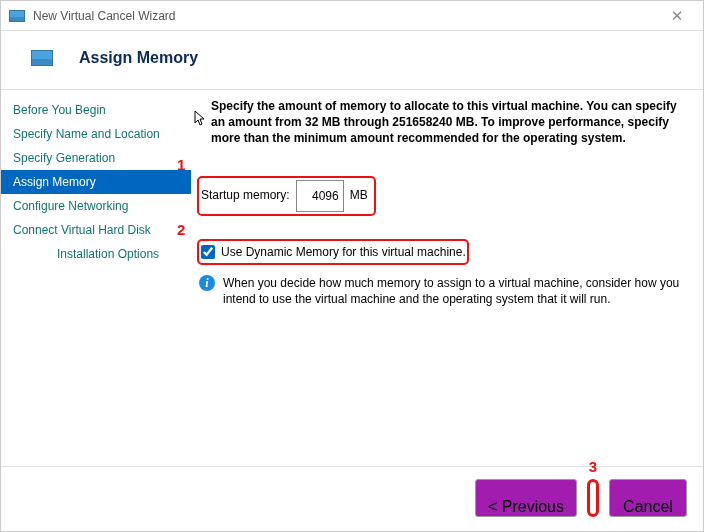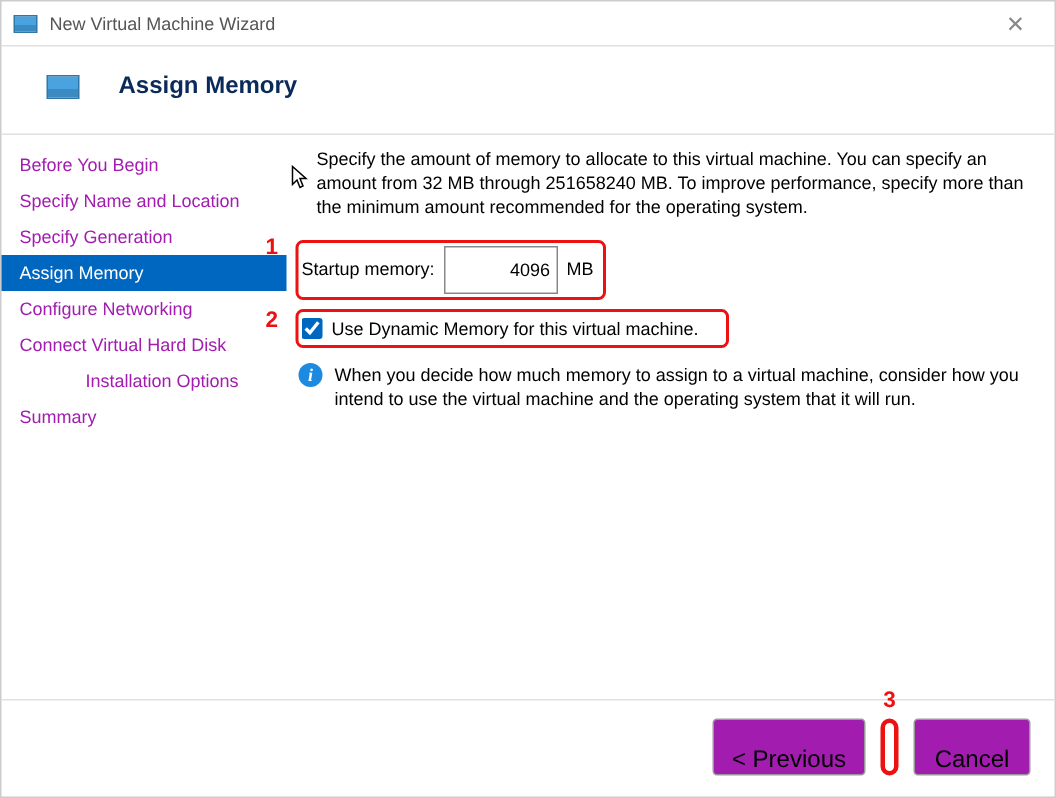--- a/index.html
+++ b/index.html
@@ -59,66 +59,67 @@
   border-top: 1px solid #e0e0e0;
   display: flex;
 }
 .sidebar {
   width: 190px;
   padding: 8px 0;
 }
 .sidebar .step {
   padding: 5px 12px;
   font-size: 12px;
-  color: #a21caf;
+  color: #0f766e;
   cursor: default;
 }
 .sidebar .step.sub {
   padding-left: 56px;
 }
 .sidebar .step.selected {
   background: #0067c0;
   color: #fff;
 }
 .content {
   flex: 1;
   padding: 8px 18px 8px 6px;
   font-size: 12px;
   line-height: 1.35;
   position: relative;
 }
 .content .intro {
   position: relative;
   padding-left: 14px;
+  font-weight: bold;
 }
 .cursor-svg {
   position: absolute;
   left: -4px; top: 12px;
   width: 14px; height: 18px;
 }
 .mem-row {
   display: flex;
   align-items: center;
   gap: 6px;
-  margin-top: 11px;
+  margin-top: 27px;
   padding: 2px 6px 2px 2px;
 }
 .mem-row input[type=text] {
-  width: 76px;
+  width: 48px;
   text-align: right;
   font-size: 12px;
   padding: 8px 4px;
   border: 1px solid #888;
 }
 .dyn-row {
   display: flex;
   align-items: center;
   gap: 6px;
-  margin-top: 6px;
-  padding: 3px 18px 3px 2px;
+  margin-top: 23px;
+  padding: 3px 1px 3px 2px;
 }
 .dyn-row input[type=checkbox] {
   width: 14px; height: 14px;
   accent-color: #0067c0;
 }
 .box-red {
   border: 2.5px solid #e11;
   border-radius: 5px;
   display: inline-flex;
 }
@@ -184,39 +185,38 @@
   font-size: 15px;
 }
 </style>
 </head>
 <body>
 
 <div class="window">
 
   <div class="titlebar">
     <div class="title-icon"></div>
-    <div class="title-text">New Virtual Machine Wizard</div>
+    <div class="title-text">New Virtual Cancel Wizard</div>
     <div class="close-x">✕</div>
   </div>
 
   <div class="header-area">
     <div class="hdr-icon"></div>
     <h1>Assign Memory</h1>
   </div>
 
   <div class="body-area">
     <div class="sidebar">
       <div class="step">Before You Begin</div>
       <div class="step">Specify Name and Location</div>
       <div class="step">Specify Generation</div>
       <div class="step selected">Assign Memory</div>
       <div class="step">Configure Networking</div>
       <div class="step">Connect Virtual Hard Disk</div>
       <div class="step sub">Installation Options</div>
-      <div class="step">Summary</div>
     </div>
 
     <div class="content">
 
       <div class="intro">
         <svg class="cursor-svg" viewBox="0 0 12 18">
             <path d="M1 1 L1 13 L4 10 L6 15 L8 14 L6 9 L10 9 Z" fill="#fff" stroke="#000" stroke-width="1"></path>
           </svg>
         <span>Specify the amount of memory to allocate to this virtual machine. You can specify an amount from 32 MB through 251658240 MB. To improve performance, specify more than the minimum amount recommended for the operating system.</span>
       </div>

